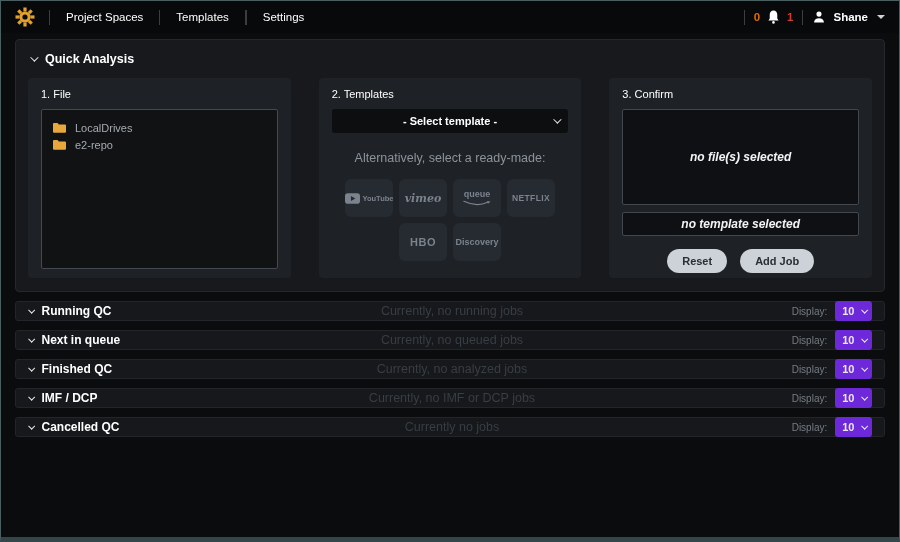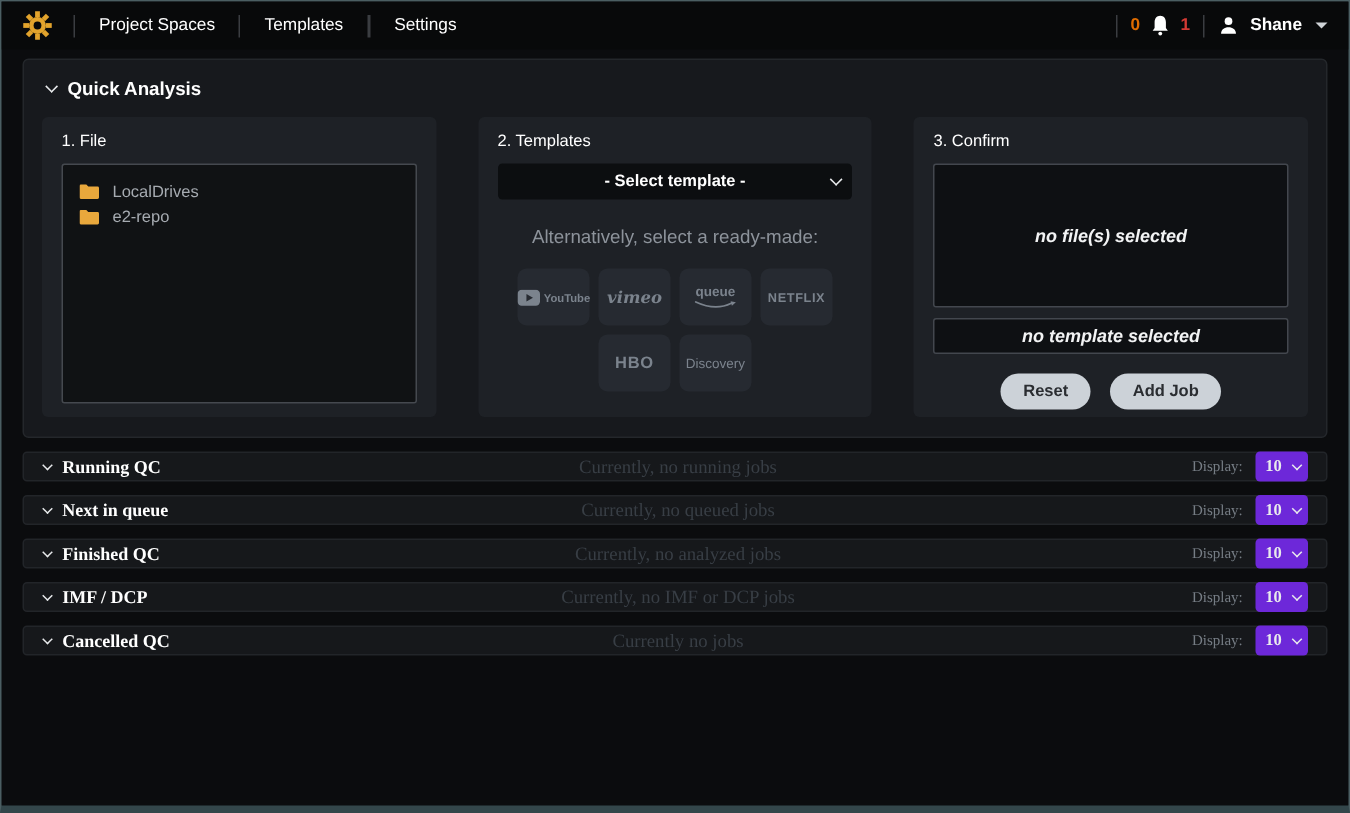--- a/index.html
+++ b/index.html
@@ -73,41 +73,41 @@
   .brand-btn {
     width:48px; height:38px; background:#262a31; border:none; border-radius:6px;
     display:flex; flex-direction:column; align-items:center; justify-content:center;
     color:#7b838d; cursor:pointer; gap:1px;
   }
   .brand-yt { display:flex; align-items:center; gap:3px; font-size:7.5px; font-weight:700; }
   .brand-vimeo { font-family:"DejaVu Serif", serif; font-style:italic; font-weight:700; font-size:11px; }
   .brand-amazon { font-size:9px; font-weight:700; line-height:1; }
   .brand-netflix { font-size:8.5px; font-weight:700; letter-spacing:0.4px; }
   .brand-hbo { font-size:11px; font-weight:800; letter-spacing:0.5px; }
-  .brand-discovery { font-size:9px; font-weight:400;text-align:center; }
+  .brand-discovery { font-size:9px; font-weight:700;text-align:center; }
   
   .files-box {
     margin-top:9px; height:96px; background:#0e1013; border:1px solid #43474e;
     border-radius:2px; display:flex; align-items:center; justify-content:center;
   }
   .tplsel-box {
     margin-top:7px; height:24px; background:#0e1013; border:1px solid #43474e;
     border-radius:2px; display:flex; align-items:center; justify-content:center;
   }
   .empty-text { font-style:italic; font-weight:700; font-size:12px; color:#f2f3f4; }
   .confirm-btns { margin-top:13px; display:flex; justify-content:center; gap:13px; }
   .pill-btn {
     background:#ccd2d8; color:#2a2d31; font-family:"Liberation Sans",sans-serif;
     font-weight:700; font-size:11px; padding:6px 15px; border-radius:13px;
     border:none; cursor:pointer;
   }
   
   .section-row {
     margin:9px 14px 0; height:20px; background:#16181b; border:1px solid #222529;
-    border-radius:3px; display:flex; align-items:center; padding:0 12px; position:relative;font-family:Liberation Serif, serif;
+    border-radius:3px; display:flex; align-items:center; padding:0 12px; position:relative;
   }
   .sec-left { display:flex; align-items:center; gap:9px; cursor:pointer; z-index:1; }
   .sec-title { font-size:12px; font-weight:700; color:#fff; }
   .sec-status {
     position:absolute; left:4px; right:0; text-align:center;
     color:#383e45; font-size:12.5px;
   }
   .sec-right { margin-left:auto; display:flex; align-items:center; gap:8px; z-index:1; }
   .display-label { color:#767d85; font-size:10px; }
   .display-select {

